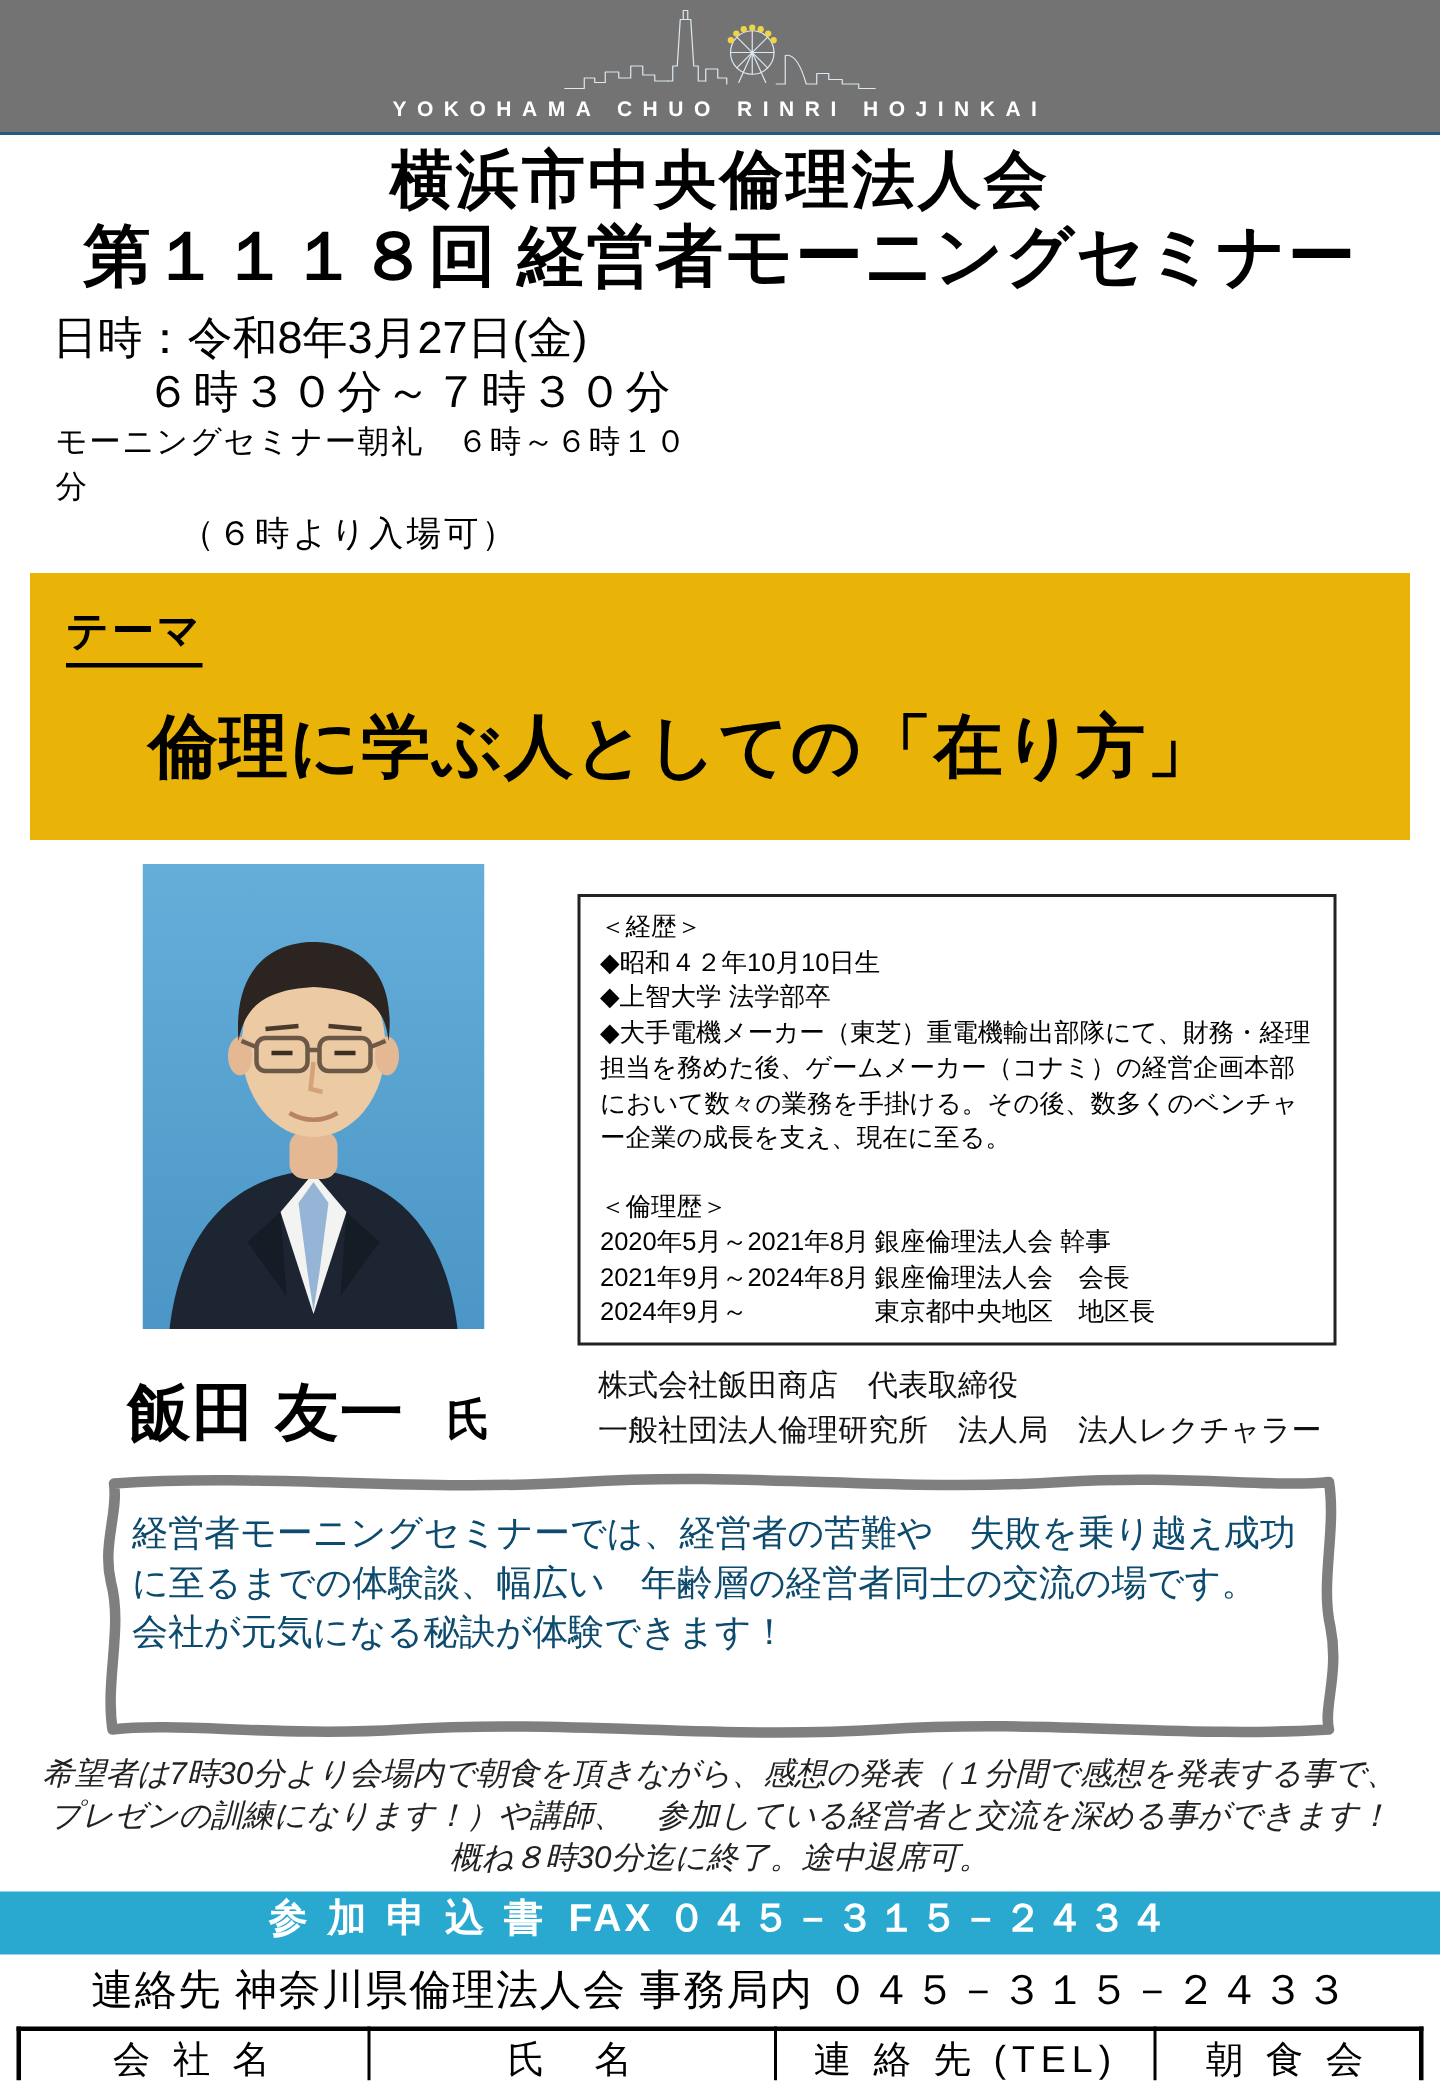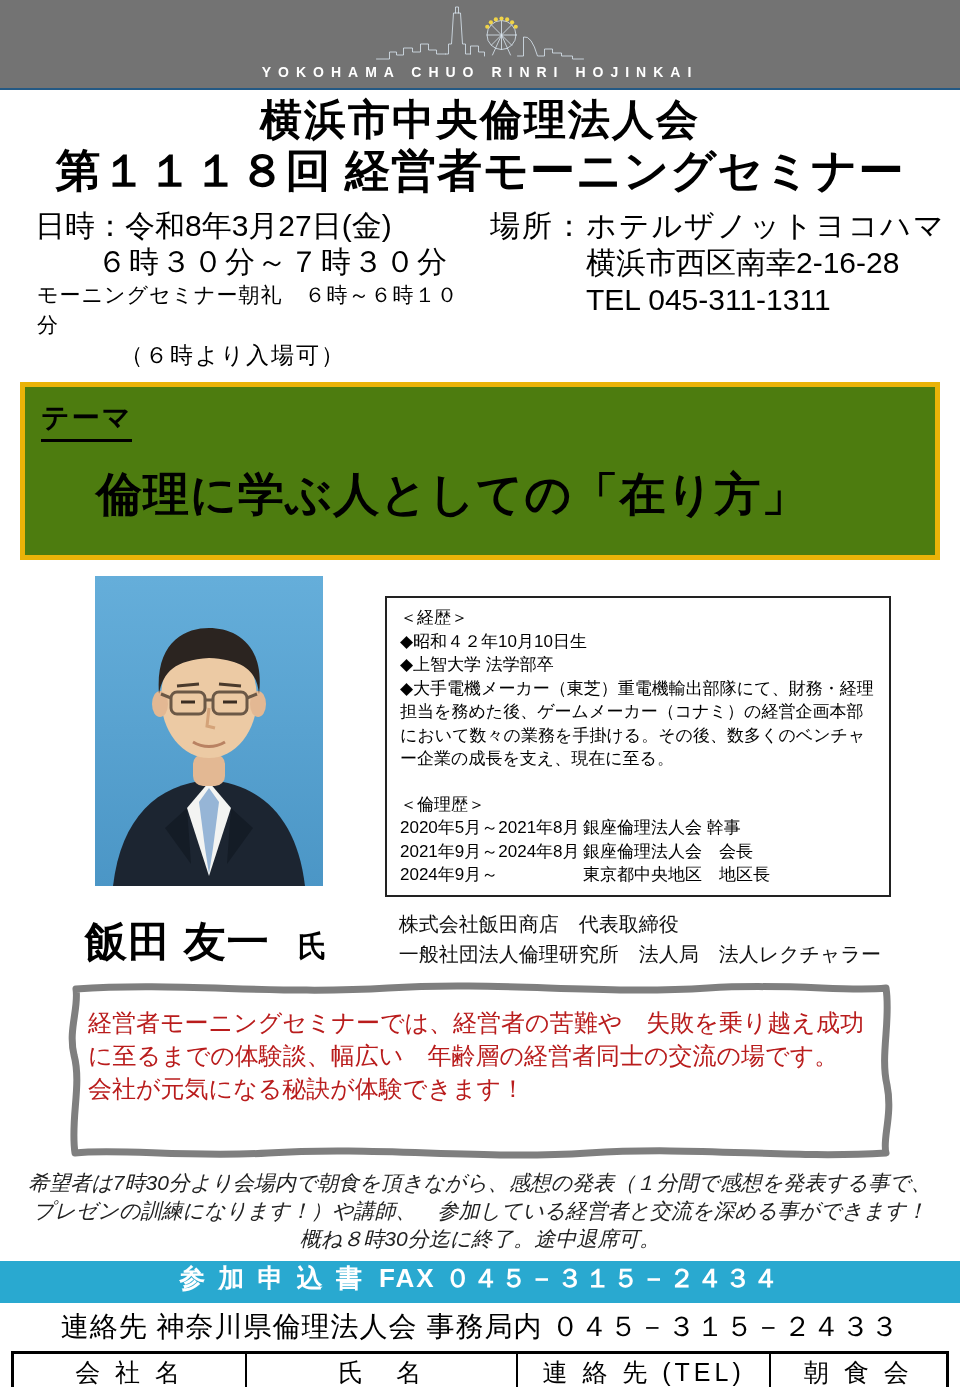--- a/index.html
+++ b/index.html
@@ -23,21 +23,21 @@
   .info-right { width:492px; padding-left:22px; }
   .dt1 { font-size:30px; line-height:37px; }
   .dt2 { font-size:30px; line-height:36px; padding-left:62px; letter-spacing:2px; }
   .dt3 { font-size:21px; line-height:30px; padding-left:2px; letter-spacing:1px; }
   .dt4 { font-size:23px; line-height:30px; padding-left:85px; letter-spacing:2px; }
   .vn1 { font-size:30px; line-height:37px; letter-spacing:2px; }
   .vn2 { font-size:30px; line-height:37px; padding-left:96px; }
   .vn3 { font-size:30px; line-height:37px; padding-left:96px; }
 
   
-  .theme-box { margin:12px 20px 0 20px; height:178px; border:5px solid #eab308; padding:12px 16px; background:#4d7c0f; }
+  .theme-box { margin:12px 20px 0 20px; height:178px; border:8px solid #eab308; padding:12px 16px; background:#eab308; }
   .theme-label { display:inline-block; font-size:28px; font-weight:bold; border-bottom:3px solid #000; padding-bottom:2px; letter-spacing:2px; }
   .theme-title { font-size:46px; font-weight:900; margin-top:22px; padding-left:55px; letter-spacing:1px; }
 
   
   .speaker-row { display:flex; margin-top:16px; }
   .photo { width:228px; height:310px; margin-left:95px; display:block; }
   .bio-box { width:506px; margin-left:62px; margin-top:20px; border:2px solid #222; padding:8px 13px; font-size:17px; line-height:23.5px; }
   .bio-heading { }
   .bio-item { }
   .bio-heading2 { margin-top:22px; }
@@ -45,21 +45,21 @@
 
   
   .name-row { display:flex; align-items:flex-end; margin-top:12px; margin-left:85px; }
   .sp-name { font-size:42px; font-weight:900; letter-spacing:1px; }
   .sp-honorific { font-size:29px; font-weight:900; margin-left:28px; padding-bottom:3px; }
   .sp-affil { margin-left:72px; font-size:20px; line-height:30px; padding-bottom:1px; color:#111; }
 
   
   .about-wrap { position:relative; width:844px; height:182px; margin:10px auto 0 auto; }
   .about-border { position:absolute; left:0; top:0; width:100%; height:100%; }
-  .about-content { position:relative; padding:26px 30px 0 30px; font-size:24px; line-height:33px; color:#b91c1c; }
+  .about-content { position:relative; padding:26px 30px 0 30px; font-size:24px; line-height:33px; color:#0c4a6e; }
   .about-p2 { margin-top:20px; }
 
   
   .note { margin-top:7px; text-align:center; font-style:italic; font-size:21px; line-height:28px; color:#222; }
   .note div { white-space:nowrap; }
 
   
   .band { margin-top:8px; height:42px; background:#29a9d0; color:#fff; font-weight:bold;
           display:flex; align-items:flex-start; justify-content:center; font-size:26px; letter-spacing:3px; }
   .band .fax { margin-left:14px; letter-spacing:2px; }
@@ -108,25 +108,20 @@
 
   <div class="title1">横浜市中央倫理法人会</div>
   <div class="title2">第１１１８回 経営者モーニングセミナー</div>
 
   <div class="info">
     <div class="info-left">
       <div class="dt1">日時：令和8年3月27日(金)</div>
       <div class="dt2">６時３０分～７時３０分</div>
       <div class="dt3">モーニングセミナー朝礼　６時～６時１０分</div>
       <div class="dt4">（６時より入場可）</div>
-    </div>
-    <div class="info-right">
-      <div class="vn1">場所：ホテルザノットヨコハマ</div>
-      <div class="vn2">横浜市西区南幸2-16-28</div>
-      <div class="vn3">TEL 045-311-1311</div>
     </div>
   </div>
 
   <div class="theme-box">
     <span class="theme-label">テーマ</span>
     <div class="theme-title">倫理に学ぶ人としての「在り方」</div>
   </div>
 
   <div class="speaker-row">
     <svg class="photo" viewBox="0 0 228 310">

